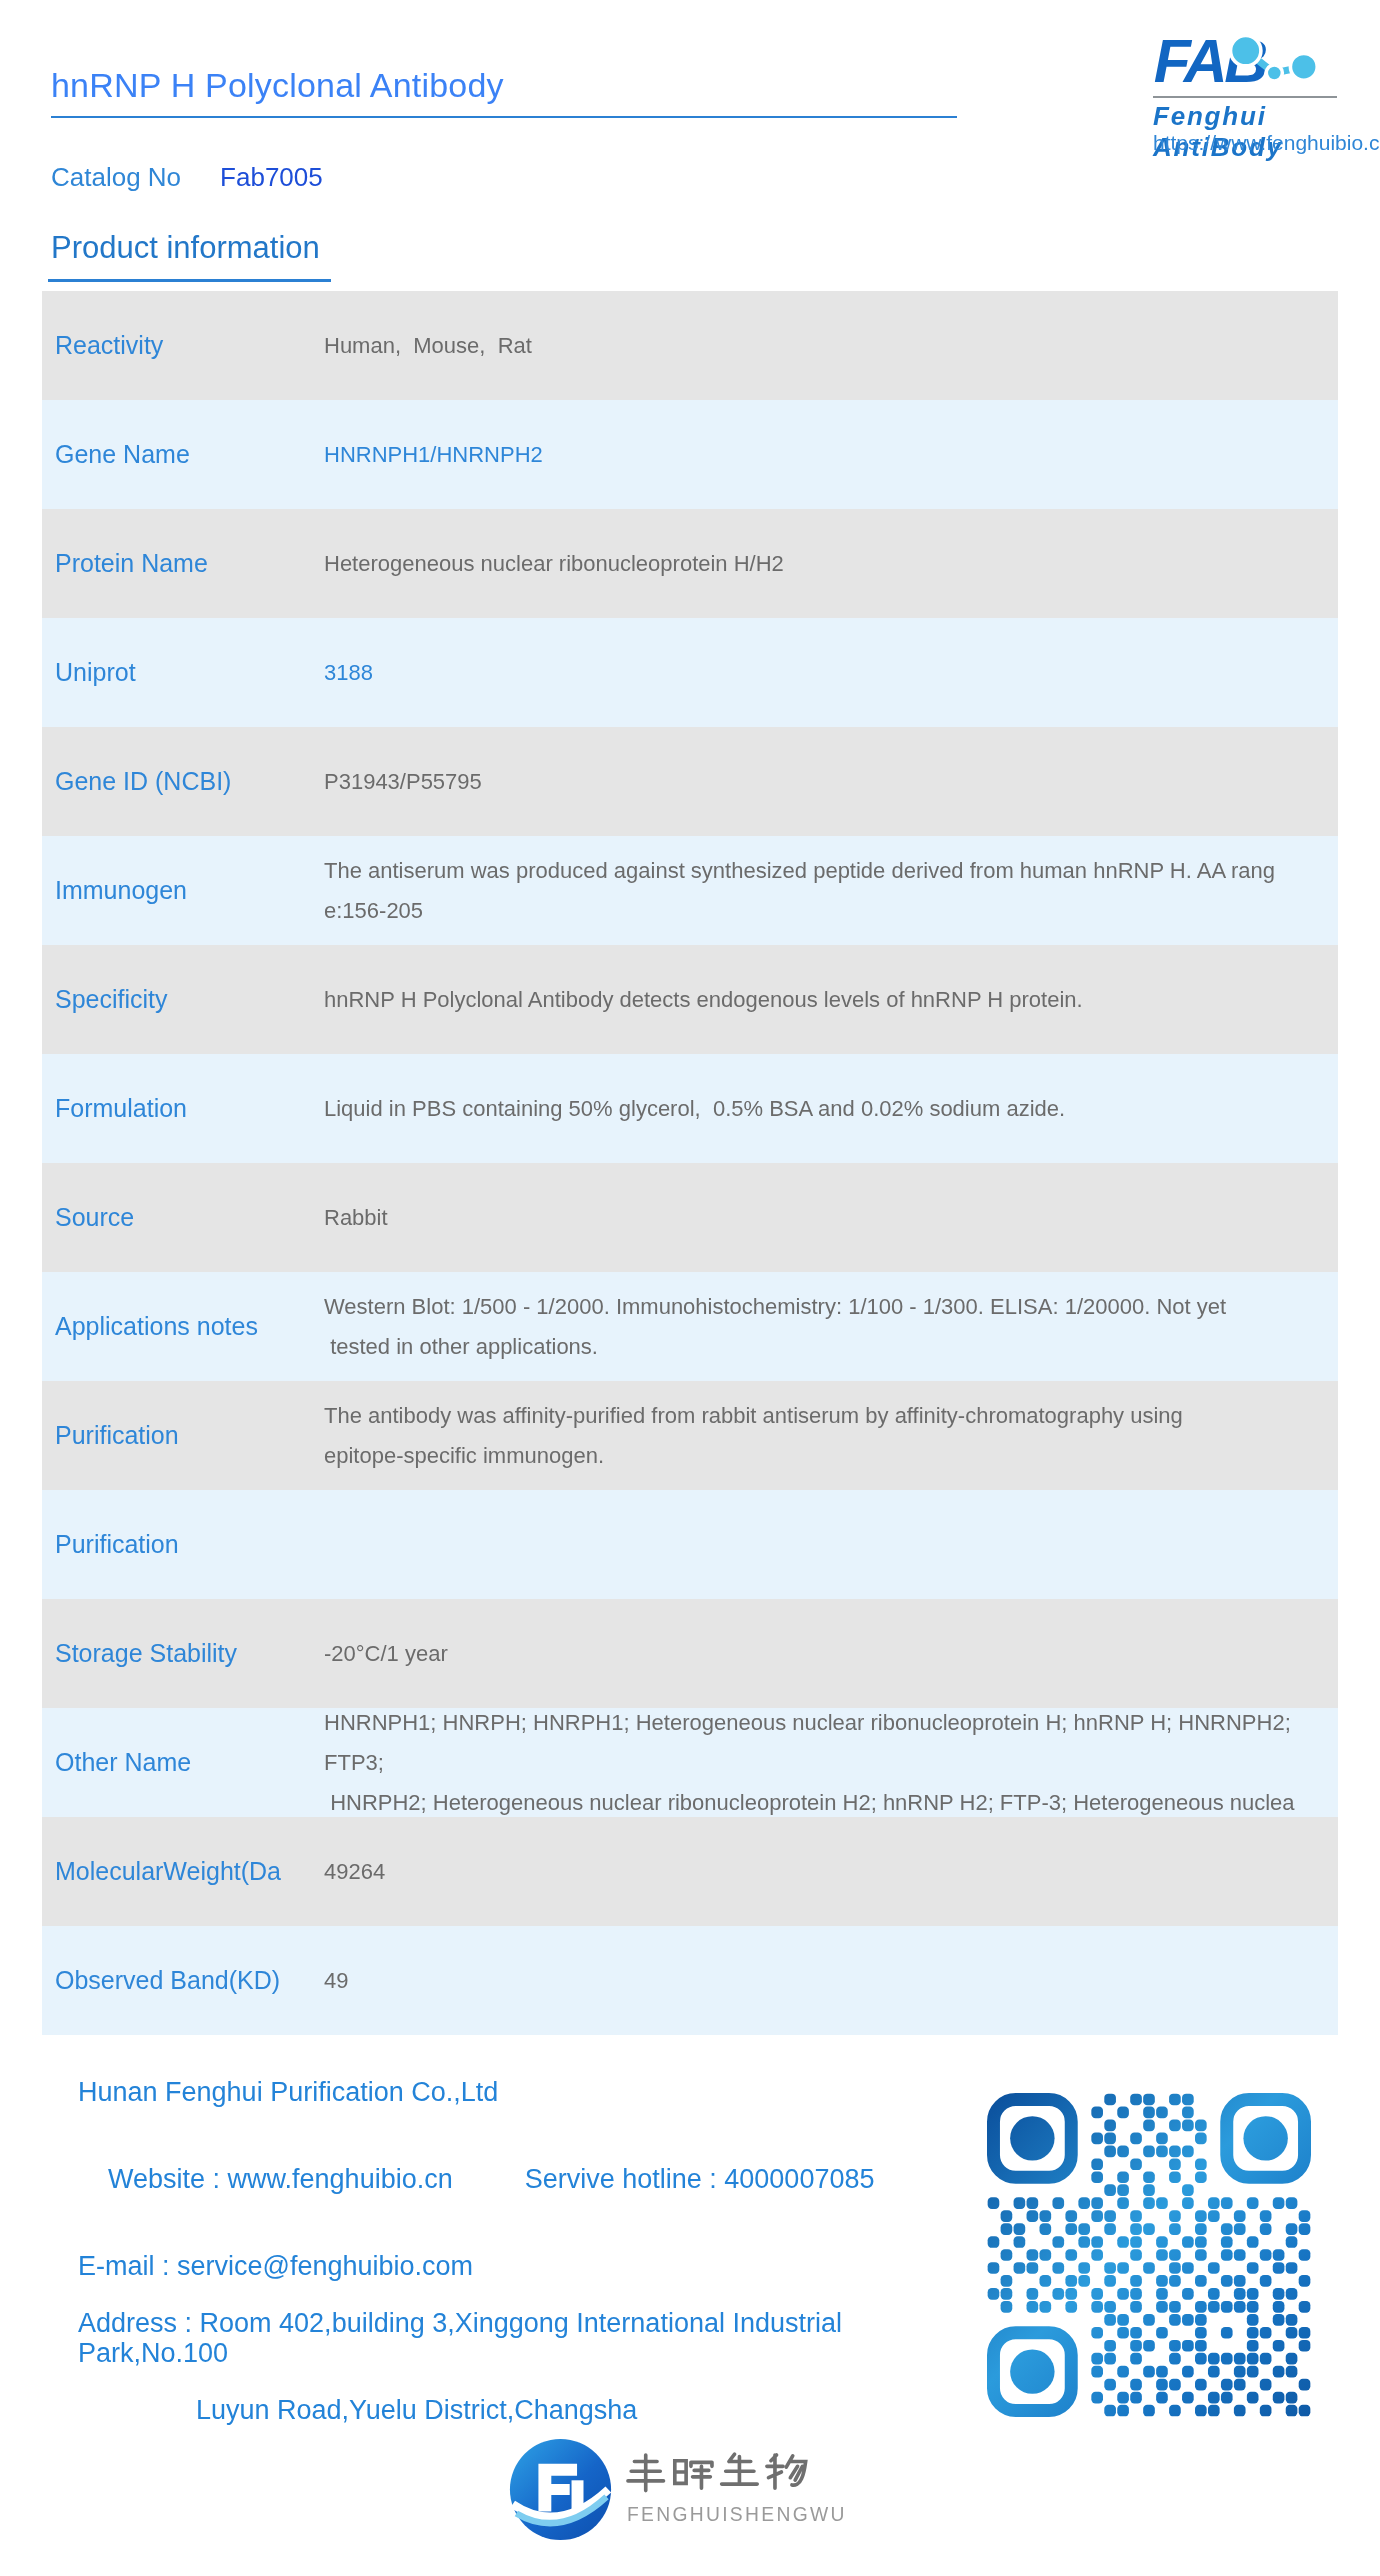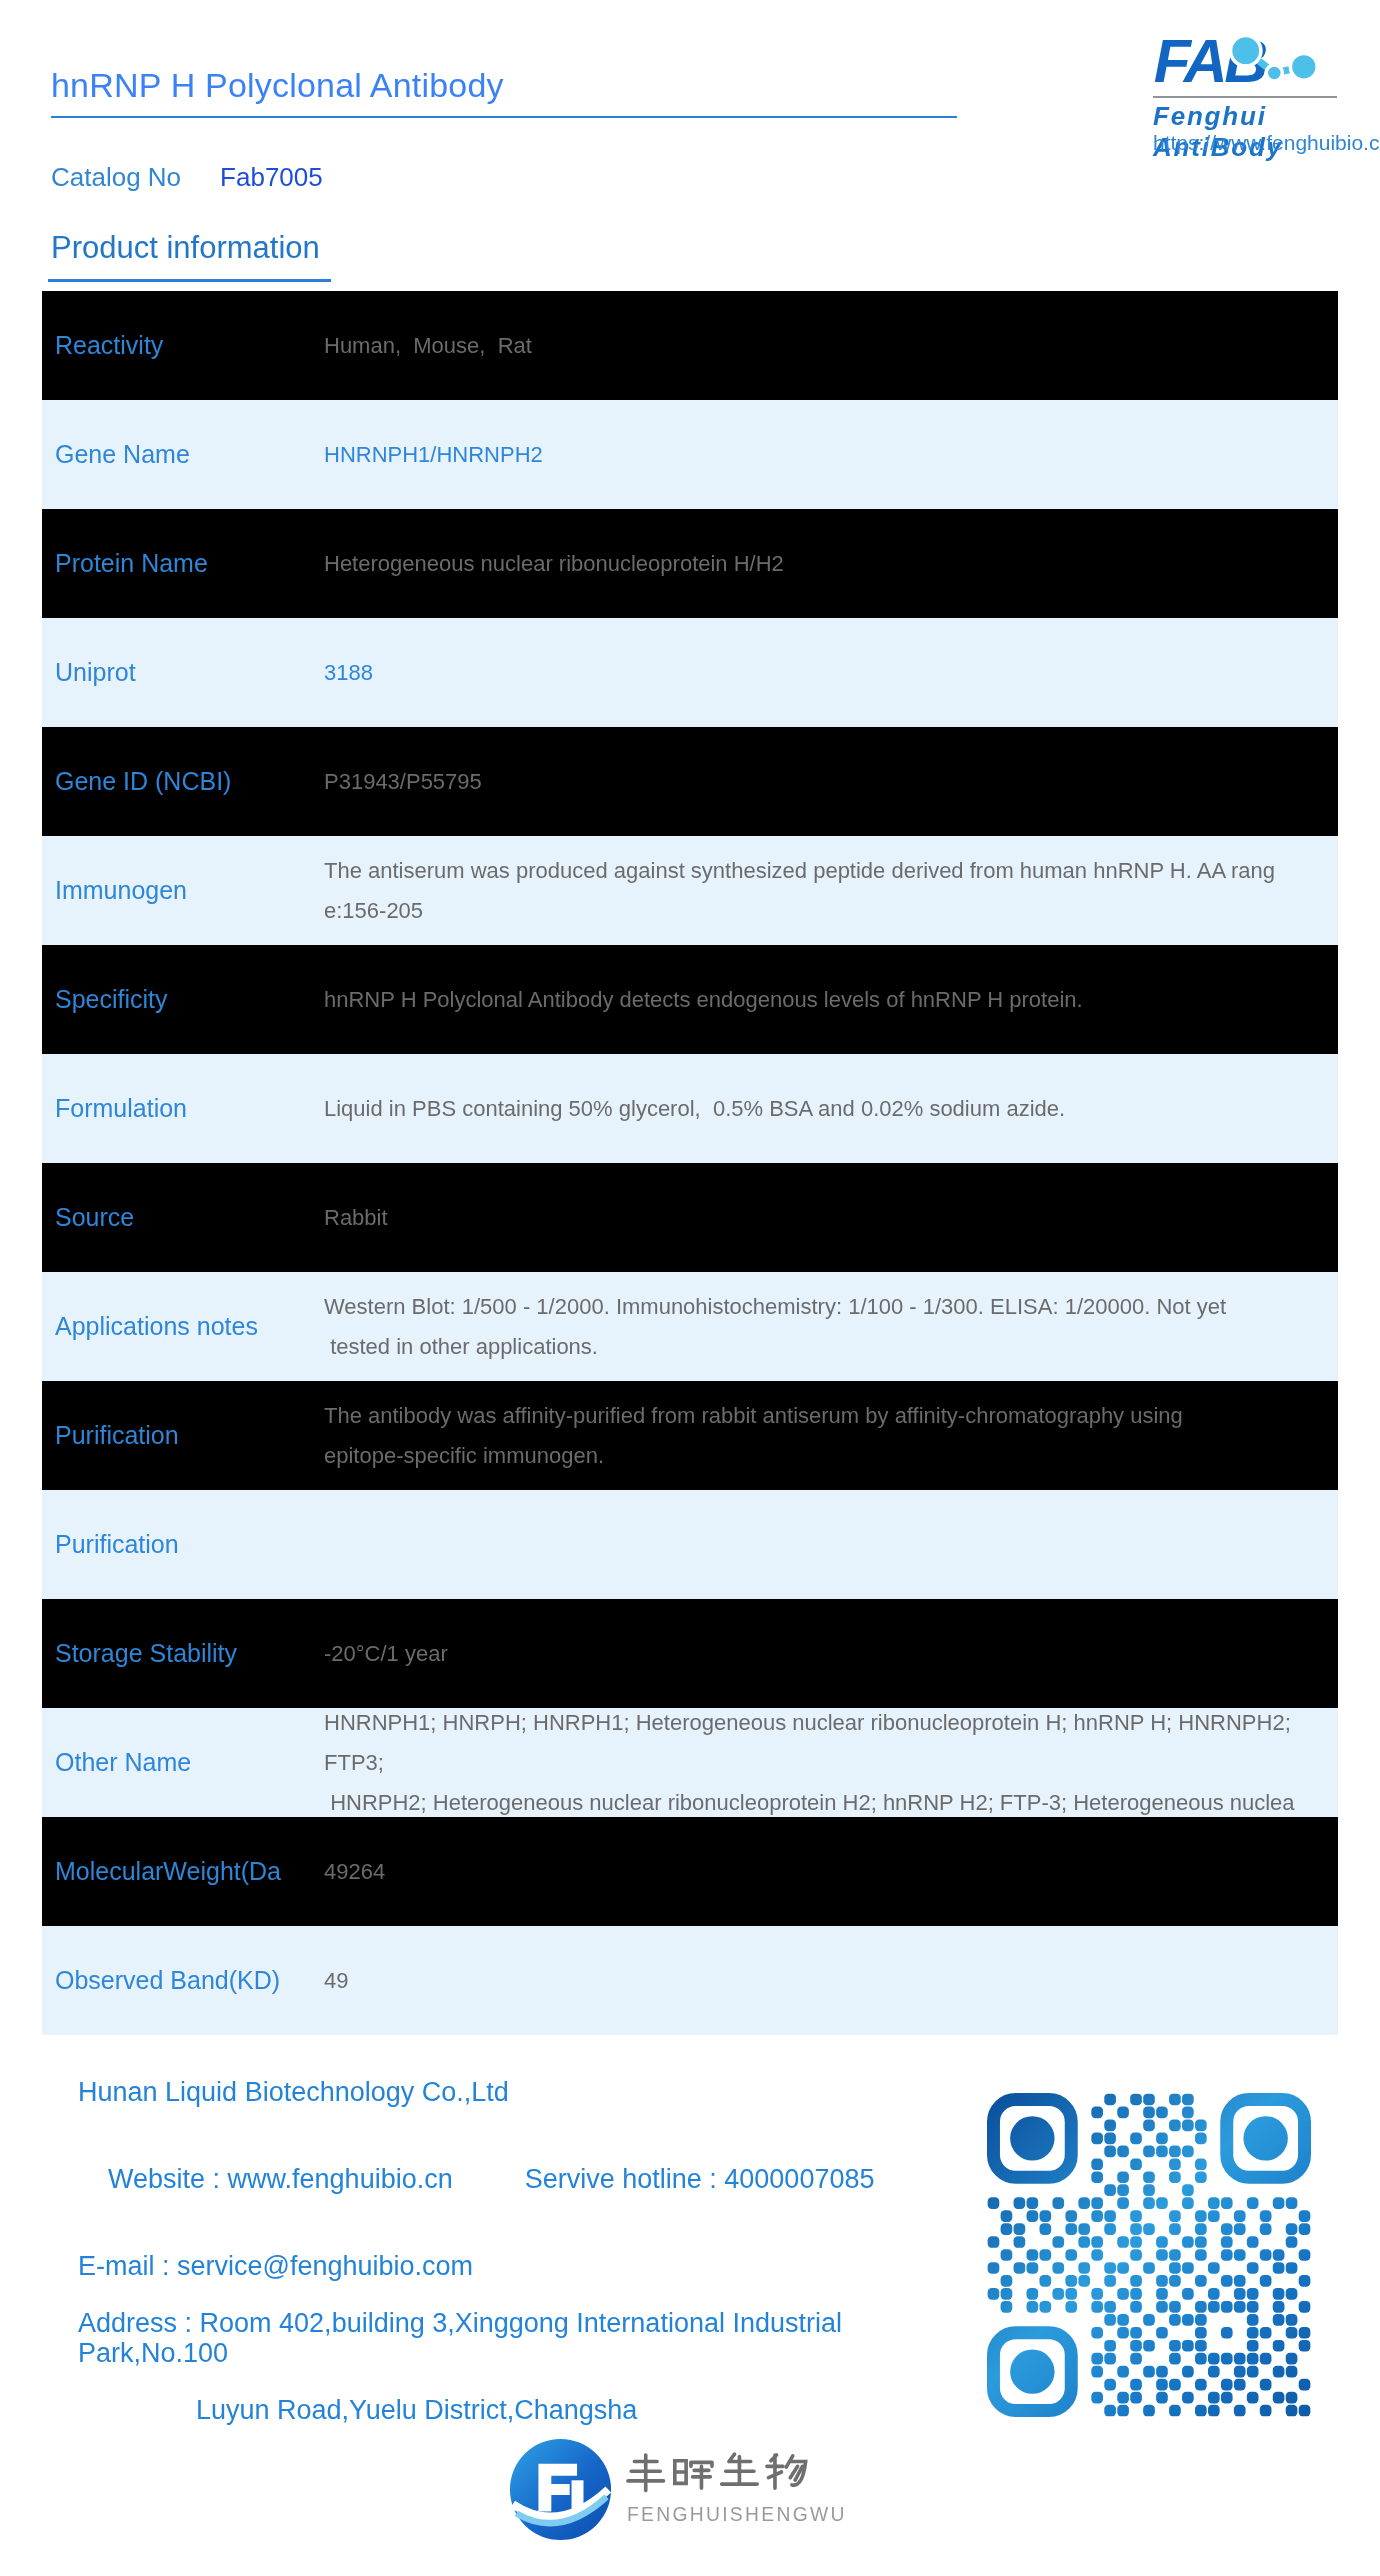--- a/index.html
+++ b/index.html
@@ -21,21 +21,21 @@
   .catalog-line{left:51px;top:162px;font-size:26px;}
   .catalog-label{color:#2f86d6;}
   .catalog-value{color:#1d4ed8;margin-left:39px;}
 
   
   .section-head{left:51px;top:230px;font-size:31px;color:#2277c8;}
   .section-rule{left:48px;top:279px;width:283px;height:2.8px;background:#2b80d3;}
 
   
   .info-table{left:42px;top:291px;width:1296px;}
-  .trow{display:flex;align-items:center;height:109px;background:#000000;}
+  .trow{display:flex;align-items:center;height:109px;background:#e5e5e5;}
   .trow.shaded{background:#e7f3fc;}
   .tlabel{width:282px;padding-left:13px;box-sizing:border-box;flex:none;
           font-size:25px;color:#2e86d8;line-height:29px;}
   .tvalue{flex:1;padding-right:31px;font-size:22px;color:#6b6b6b;
           line-height:40px;white-space:pre-wrap;}
   .tvalue.linkval{color:#2e86d8;}
 
   
   .footer-block{left:78px;top:2077px;width:920px;}
   .fline{font-size:27px;color:#2383d8;line-height:30px;margin-bottom:27px;white-space:pre-wrap;}
@@ -142,21 +142,21 @@
       <div class="tlabel">MolecularWeight(Da</div>
       <div class="tvalue">49264</div>
     </div>
     <div class="trow shaded">
       <div class="tlabel">Observed Band(KD)</div>
       <div class="tvalue">49</div>
     </div>
   </div>
 
 <div class="abs footer-block">
-  <div class="fline">Hunan Liquid Biotechnology Co.,Ltd</div>
+  <div class="fline">Hunan Fenghui Purification Co.,Ltd</div>
   <div class="fline">
     <span>Website : www.fenghuibio.cn</span><span class="gap">Servive hotline : 4000007085</span>
   </div>
   <div class="fline">E-mail : service@fenghuibio.com</div>
   <div class="fline">Address : Room 402,building 3,Xinggong International Industrial Park,No.100</div>
   <div class="fline indent">Luyun Road,Yuelu District,Changsha</div>
 </div>
 
 <div class="abs qr-box">
   <svg width="324" height="324" viewBox="0 0 350 350" xmlns="http://www.w3.org/2000/svg">

